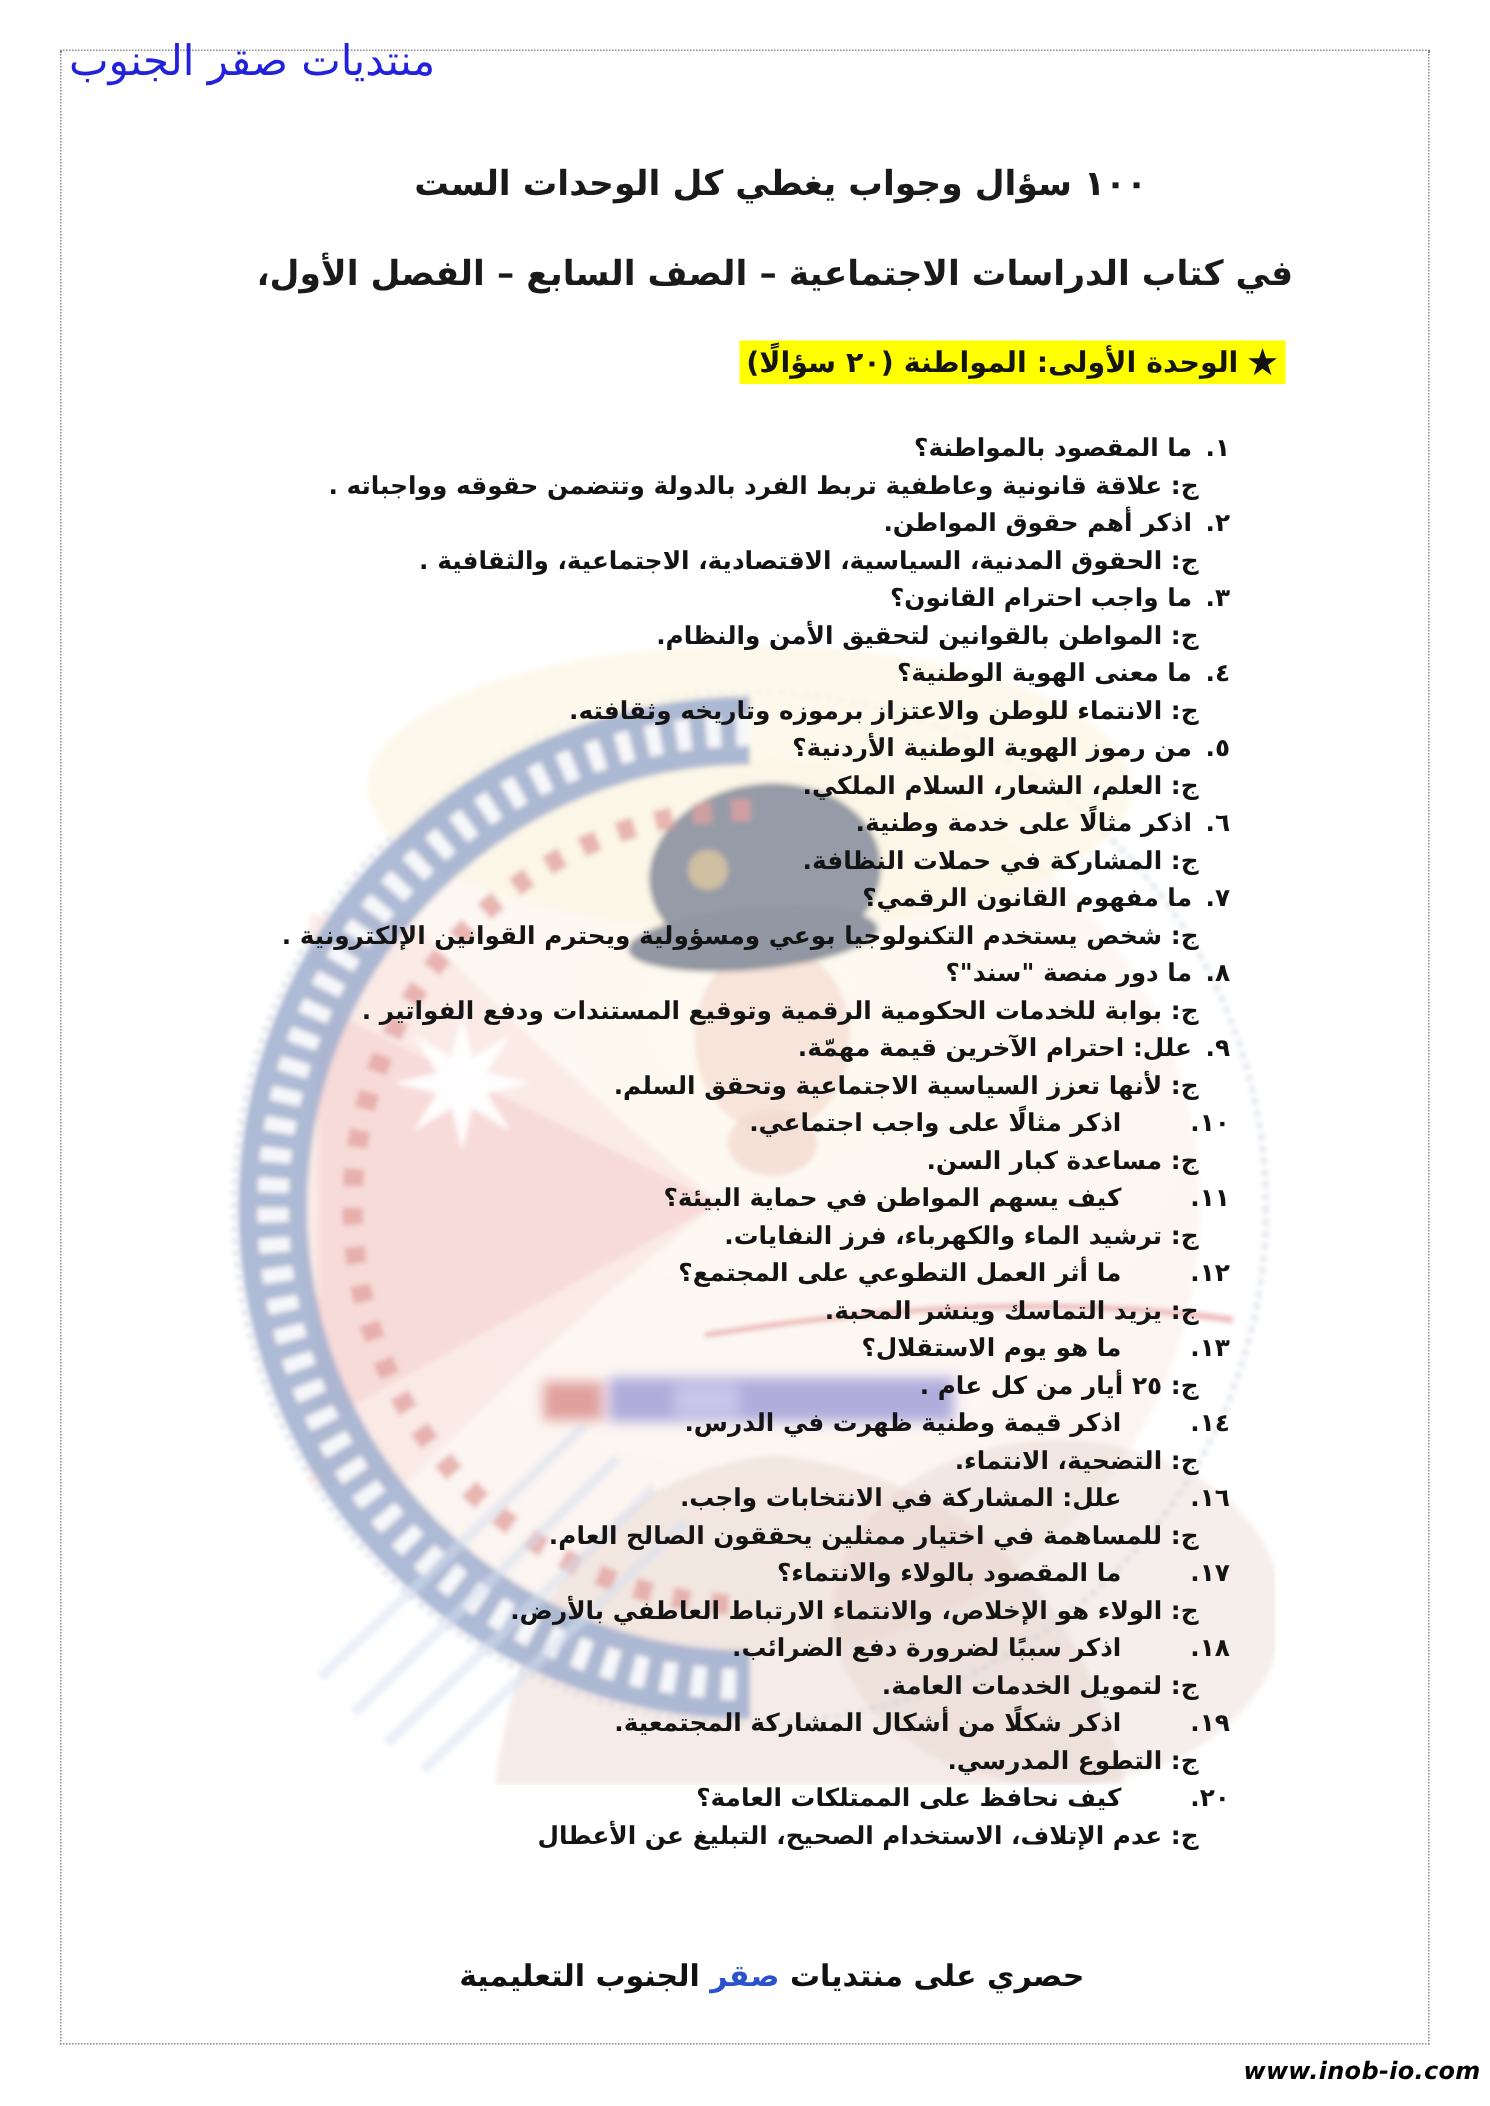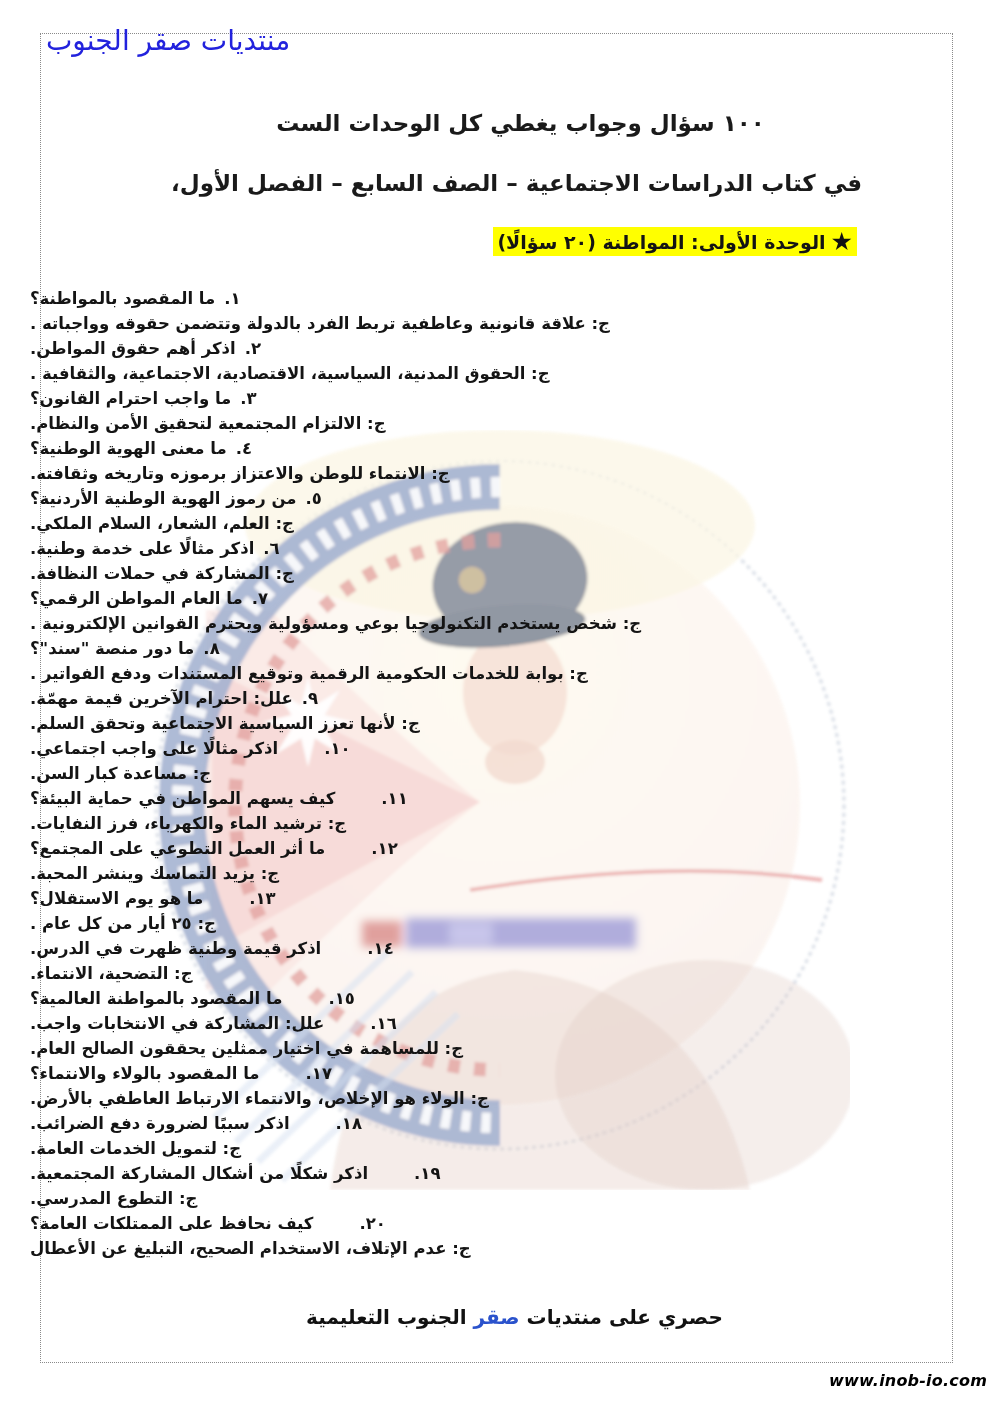--- a/index.html
+++ b/index.html
@@ -22,21 +22,21 @@
   .title-1{top:110px;font-size:23px;transform:translateX(24px);}
   .title-2{top:170px;font-size:23px;transform:translateX(20px);}
   .unit-banner{
     position:absolute;top:227px;right:136px;background:#ffff00;
     direction:rtl;display:flex;align-items:center;gap:5px;
     font-weight:bold;font-size:19px;padding:2px 4px;white-space:nowrap;
   }
   .unit-banner .star{font-size:25px;line-height:1;color:#111;}
   .qa-list{
     position:absolute;top:286px;left:30px;right:173px;
-    direction:rtl;text-align:left;font-size:16.5px;font-weight:bold;line-height:25px;
+    direction:rtl;text-align:right;font-size:16.5px;font-weight:bold;line-height:25px;
   }
   .qa-line{white-space:nowrap;}
   .qa-line.q .num{margin-left:9px;}
   .qa-item.wide .num{margin-left:46px;margin-top:24px;}
   .qa-line.a{padding-right:21px;}
   .footer-note{
     position:absolute;top:1305px;left:0;right:0;text-align:center;direction:rtl;
     font-size:20px;font-weight:bold;white-space:nowrap;transform:translateX(18px);color:#111;
   }
   .footer-note .link{color:#2a52cc;}
@@ -124,21 +124,21 @@
     <div class="qa-line a">
       <span class="atext">ج: الحقوق المدنية، السياسية، الاقتصادية، الاجتماعية، والثقافية .</span>
     </div>
   </div>
 
   <div class="qa-item">
     <div class="qa-line q">
       <span class="num">٣.</span><span class="qtext">ما واجب احترام القانون؟</span>
     </div>
     <div class="qa-line a">
-      <span class="atext">ج: الالتزام المجتمعية لتحقيق الأمن والنظام.</span>
+      <span class="atext">ج: المواطن بالقوانين لتحقيق الأمن والنظام.</span>
     </div>
   </div>
 
   <div class="qa-item">
     <div class="qa-line q">
       <span class="num">٤.</span><span class="qtext">ما معنى الهوية الوطنية؟</span>
     </div>
     <div class="qa-line a">
       <span class="atext">ج: الانتماء للوطن والاعتزاز برموزه وتاريخه وثقافته.</span>
     </div>
@@ -157,21 +157,21 @@
     <div class="qa-line q">
       <span class="num">٦.</span><span class="qtext">اذكر مثالًا على خدمة وطنية.</span>
     </div>
     <div class="qa-line a">
       <span class="atext">ج: المشاركة في حملات النظافة.</span>
     </div>
   </div>
 
   <div class="qa-item">
     <div class="qa-line q">
-      <span class="num">٧.</span><span class="qtext">ما العام المواطن الرقمي؟</span>
+      <span class="num">٧.</span><span class="qtext">ما مفهوم القانون الرقمي؟</span>
     </div>
     <div class="qa-line a">
       <span class="atext">ج: شخص يستخدم التكنولوجيا بوعي ومسؤولية ويحترم القوانين الإلكترونية .</span>
     </div>
   </div>
 
   <div class="qa-item">
     <div class="qa-line q">
       <span class="num">٨.</span><span class="qtext">ما دور منصة "سند"؟</span>
     </div>
@@ -228,23 +228,20 @@
   <div class="qa-item wide">
     <div class="qa-line q">
       <span class="num">١٤.</span><span class="qtext">اذكر قيمة وطنية ظهرت في الدرس.</span>
     </div>
     <div class="qa-line a">
       <span class="atext">ج: التضحية، الانتماء.</span>
     </div>
   </div>
 
   <div class="qa-item wide">
-    <div class="qa-line q">
-      <span class="num">١٥.</span><span class="qtext">ما المقصود بالمواطنة العالمية؟</span>
-    </div>
   </div>
 
   <div class="qa-item wide">
     <div class="qa-line q">
       <span class="num">١٦.</span><span class="qtext">علل: المشاركة في الانتخابات واجب.</span>
     </div>
     <div class="qa-line a">
       <span class="atext">ج: للمساهمة في اختيار ممثلين يحققون الصالح العام.</span>
     </div>
   </div>

